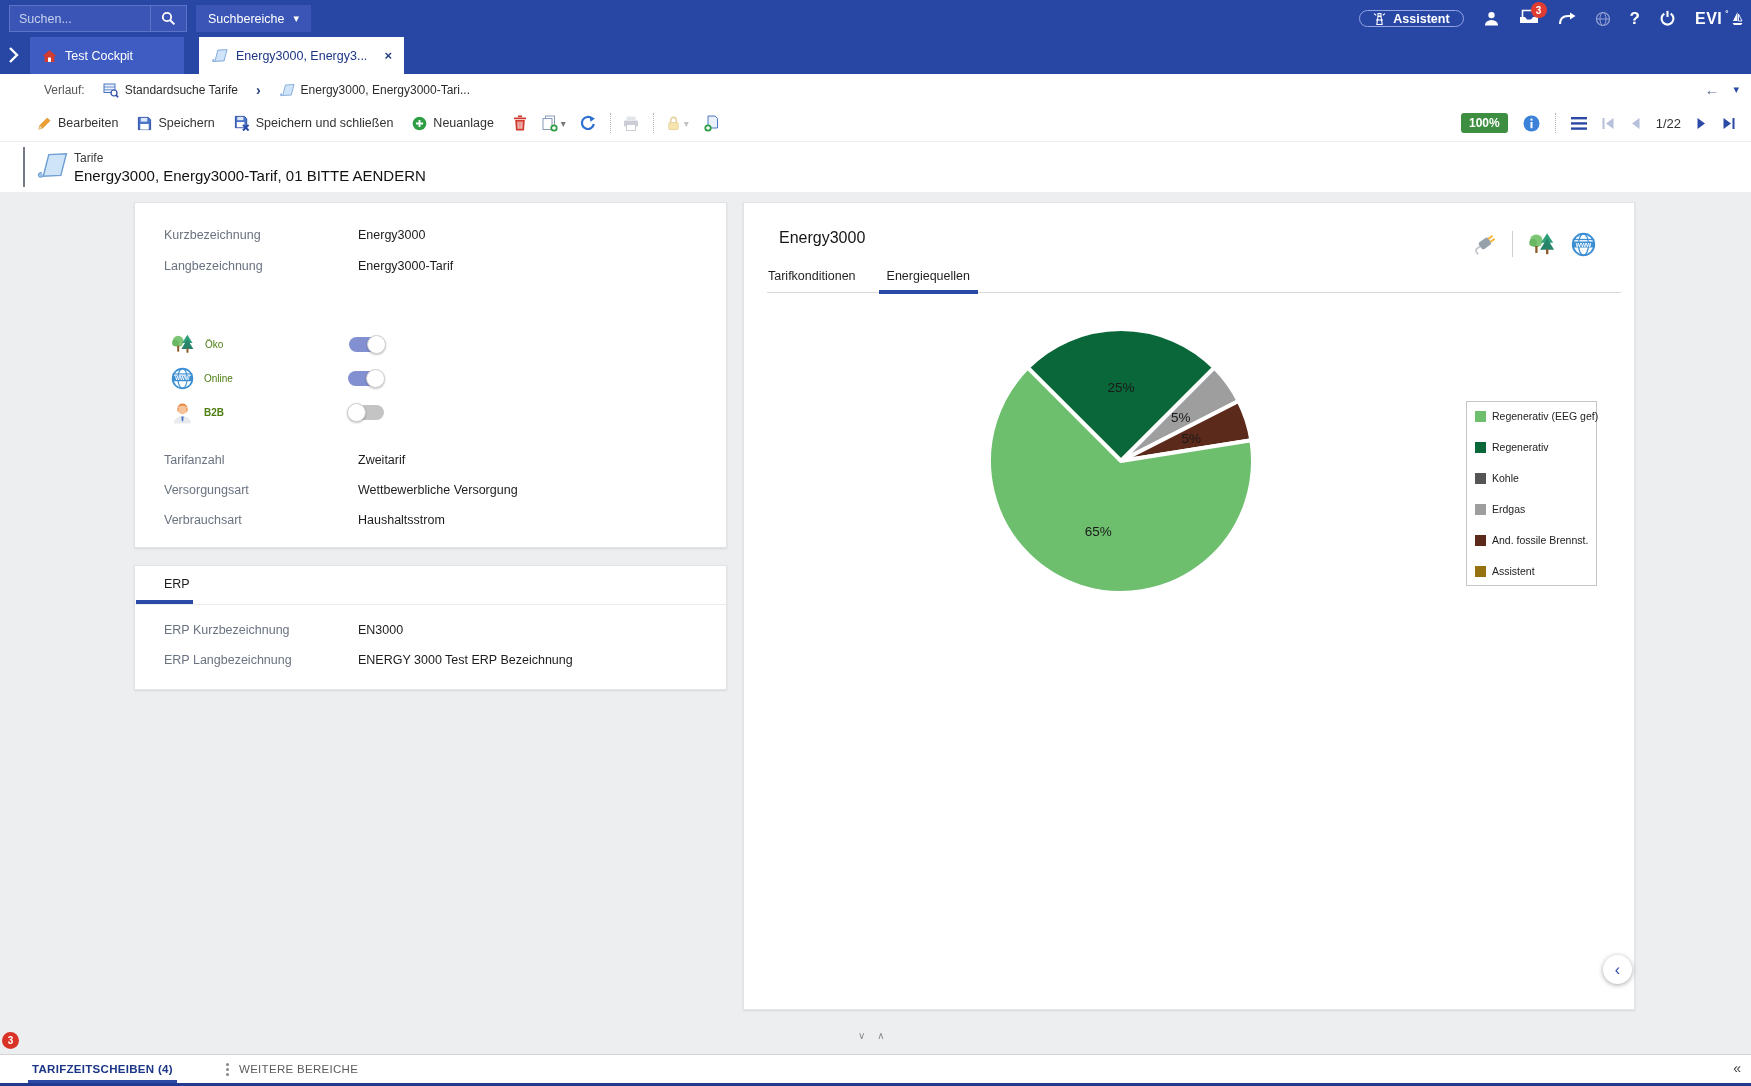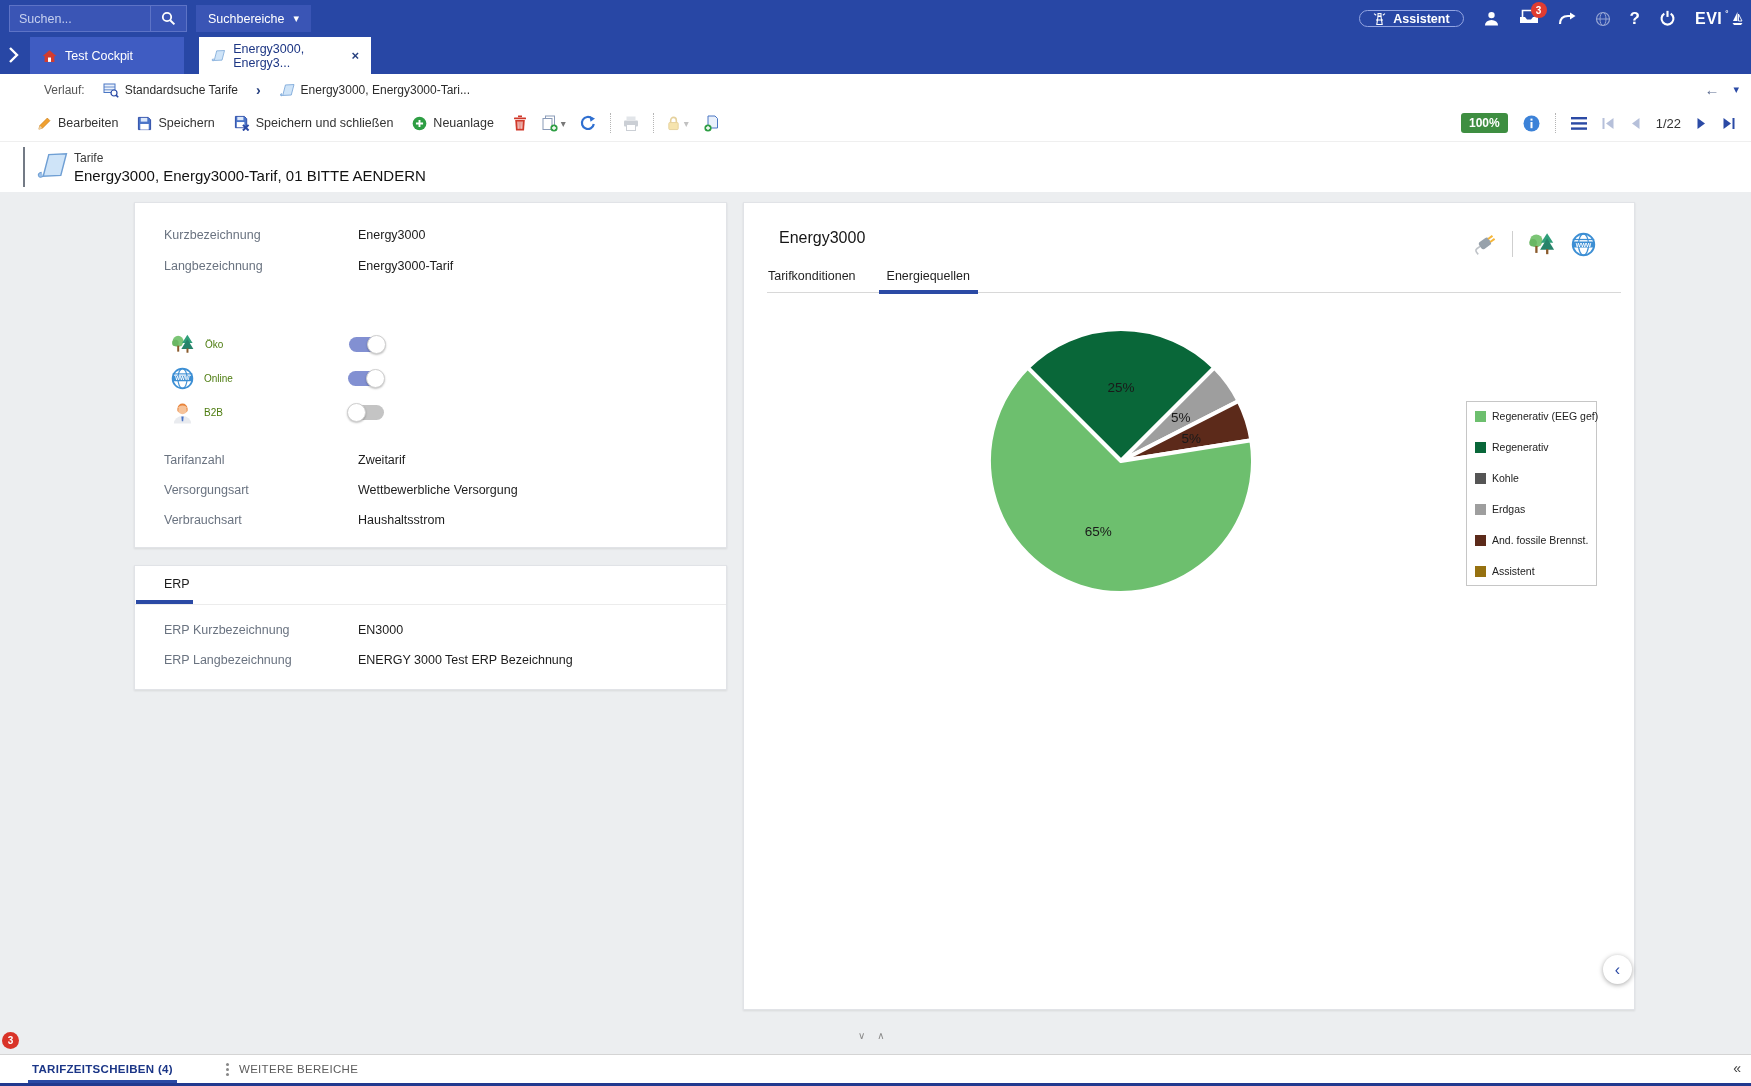--- a/index.html
+++ b/index.html
@@ -22,21 +22,21 @@
   .help-glyph{color:#fff;font-size:17px;font-weight:bold;}
   .help-glyph::before{content:"?";}
   .brand{display:flex;align-items:center;gap:3px;color:#fff;font-weight:bold;font-size:16px;letter-spacing:.5px;}
   .brand .deg{font-size:8px;vertical-align:top;position:relative;top:-5px;}
 
   
   .tabrow{position:absolute;left:0;top:37px;right:0;height:37px;background:#2847a5;}
   .expander{position:absolute;left:8px;top:9px;cursor:pointer;}
   .tab{position:absolute;top:0;height:37px;display:flex;align-items:center;gap:8px;font-size:12.5px;padding:0 12px;cursor:pointer;}
   .tab-cockpit{left:30px;width:154px;background:#3f5cc2;color:#fff;}
-  .tab-active{left:199px;width:172px;background:#fff;color:#1d3684;}
+  .tab-active{left:199px;width:205px;background:#fff;color:#1d3684;}
   .x-navy{color:#27407f;font-weight:bold;font-size:13px;margin-left:auto;cursor:pointer;}
   .x-navy::before{content:"×";}
 
   
   .crumbrow{position:absolute;left:0;top:74px;right:0;height:31px;background:#fff;display:flex;align-items:center;font-size:12px;color:#2c2c2c;padding-left:44px;gap:18px;}
   .crumb-prefix{color:#555;}
   .crumb-item{display:flex;align-items:center;gap:6px;cursor:pointer;}
   .chev-r{color:#27407f;font-weight:bold;font-size:14px;line-height:1;}
   .chev-r::before{content:"›";}
   .crumb-right{position:absolute;right:12px;top:0;height:31px;display:flex;align-items:center;gap:14px;}
@@ -382,21 +382,21 @@
             <ellipse cx="10" cy="10" rx="4" ry="8.6" fill="none" stroke="#3d8fd4" stroke-width="1"></ellipse>
             <line x1="1.4" y1="6" x2="18.6" y2="6" stroke="#3d8fd4" stroke-width="1"></line>
             <rect x="1.6" y="7.6" width="16.8" height="4.8" fill="#3d8fd4"></rect>
             <text x="10" y="11.6" font-size="4.4" font-weight="bold" fill="#fff" text-anchor="middle">WWW</text>
           </svg>
         <span class="tlabel">Online</span>
         <span class="toggle on">
             <span class="knob"></span>
           </span>
       </div>
-      <div class="trow" style="top:196px;">
+      <div class="trow" style="top:196px;font-weight:bold;">
         <svg width="23" height="23" viewBox="0 0 20 20">
             <path d="M2.5 19.5 a7.5 6.5 0 0 1 15 0 Z" fill="#e9ebef"></path>
             <path d="M9 13.5 H11 L10.6 17.5 H9.4 Z" fill="#4a74c8"></path>
             <circle cx="10" cy="7.2" r="4.3" fill="#f6c39a"></circle>
             <path d="M5.7 6.5 a4.3 4.3 0 0 1 8.6 0 q-1.3 -2.8 -4.3 -2.6 q-3 -.2 -4.3 2.6" fill="#e8833a"></path>
             <path d="M5.7 6 q-.5 2.5 .8 3.8 q-.5-2 .2-3.4 Z" fill="#e8833a"></path>
             <path d="M14.3 6 q.5 2.5 -.8 3.8 q.5-2 -.2-3.4 Z" fill="#e8833a"></path>
           </svg>
         <span class="tlabel">B2B</span>
         <span class="toggle">

